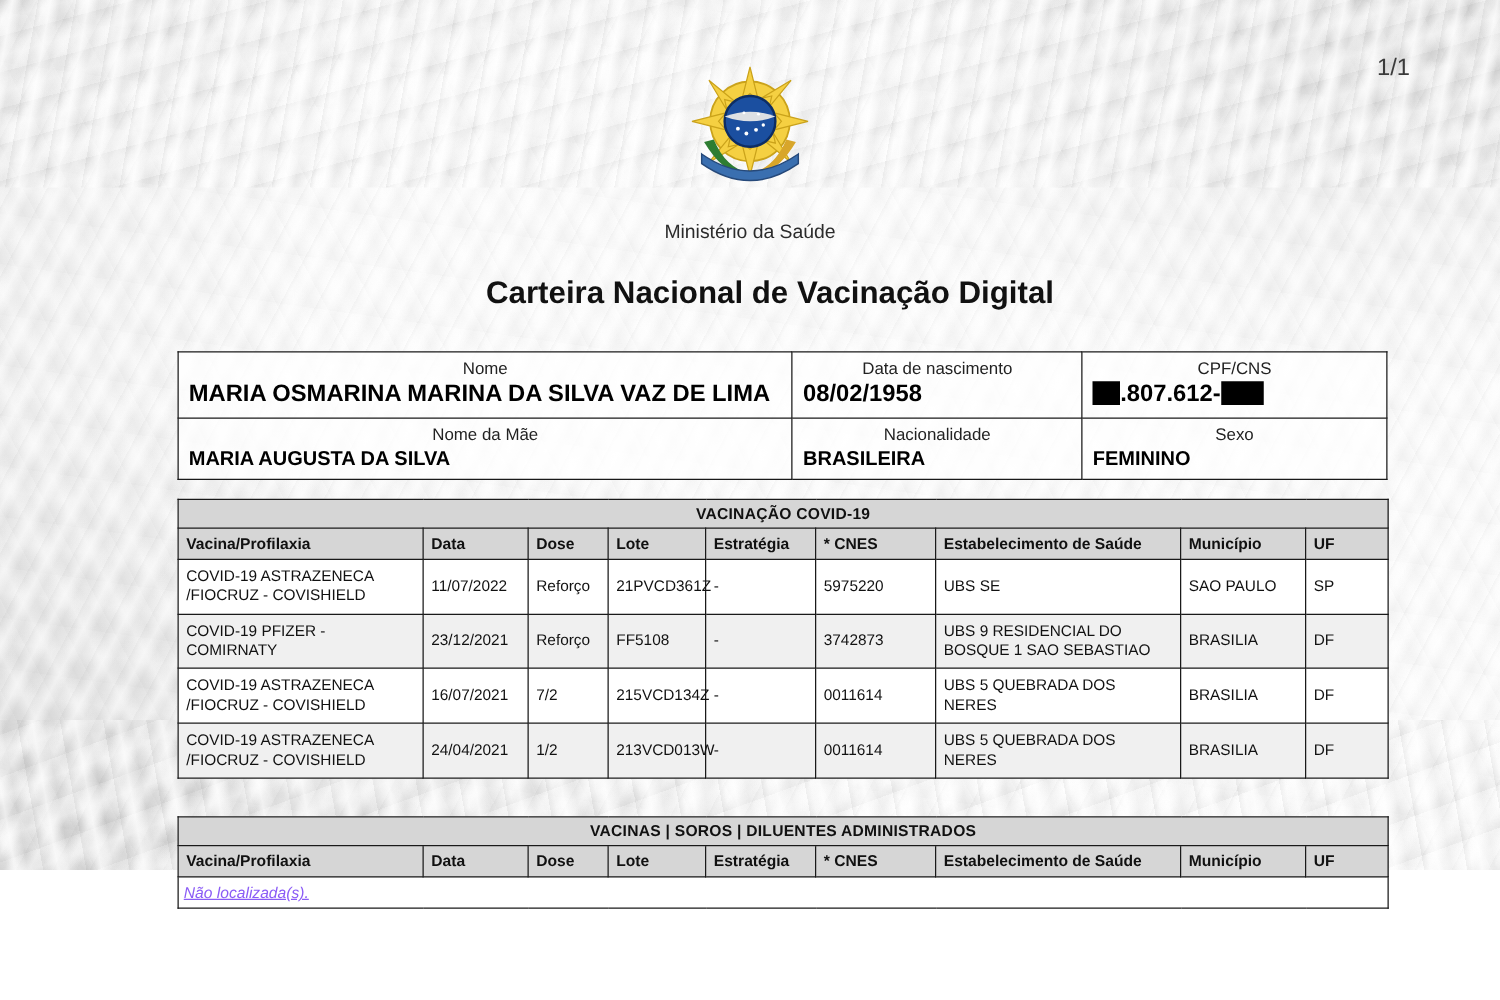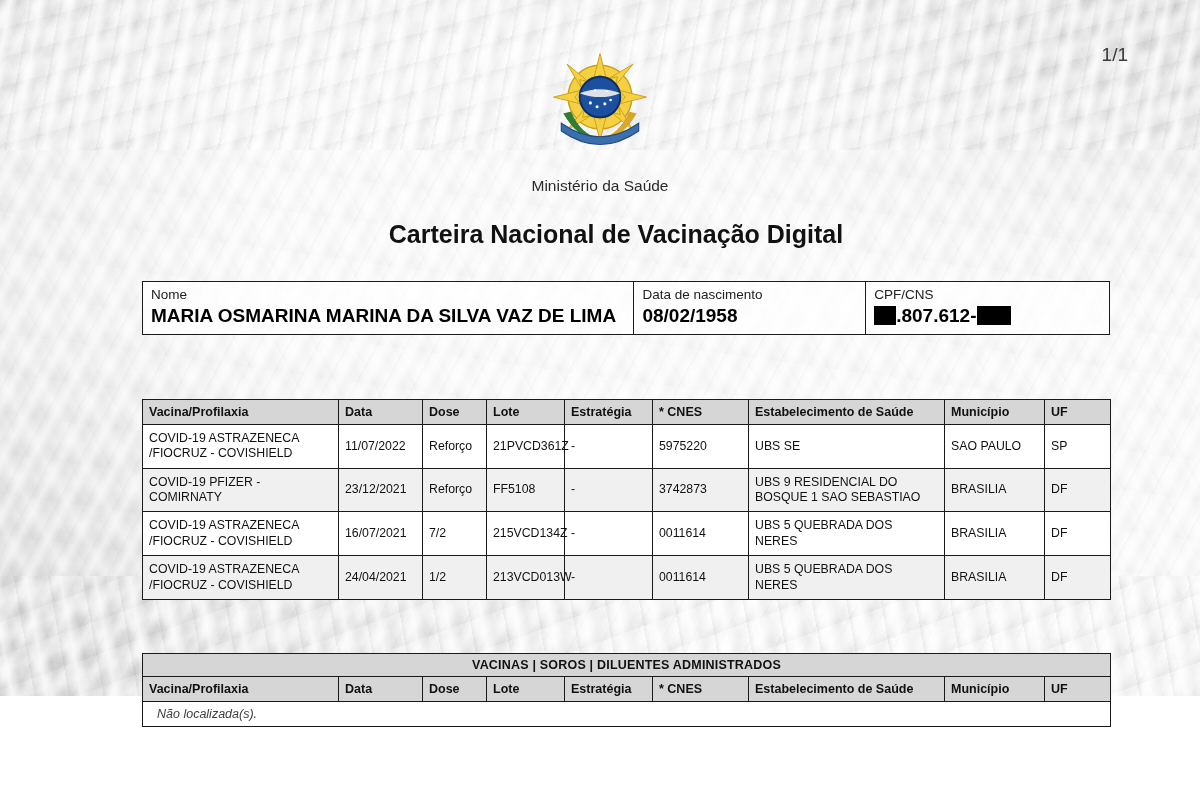--- a/index.html
+++ b/index.html
@@ -71,21 +71,21 @@
   .id-table {
     position: absolute; left: 142px; top: 281px; width: 968px;
     border: 1.6px solid #1a1a1a; border-collapse: collapse;
     background: rgba(255,255,255,0.72);
   }
   .id-table td {
     border: 1.4px solid #1a1a1a;
     padding: 5px 8px 6px 8px;
     vertical-align: top;
   }
-  .fld-label { font-size: 13.5px; color: #222; line-height: 1.25; }
+  .fld-label { font-size: 13.5px; color: #222; line-height: 1.25; text-align: center; }
   .fld-value { font-size: 19px; font-weight: bold; color: #000; line-height: 1.2; margin-top: 1px; }
   .fld-value.small { font-size: 16px; }
   .redact {
     display: inline-block; background: #000; color: #000;
     height: 19px; vertical-align: -3px;
   }
   .redact.a { width: 22px; }
   .redact.b { width: 34px; }
 
   
@@ -119,22 +119,22 @@
     font-size: 12.3px;
     padding: 6px 6px;
     border: 1.2px solid #1a1a1a;
     color: #111;
     vertical-align: middle;
     line-height: 1.25;
   }
   .sec-table tr.alt td.cell { background: #f0f0f0; }
   .sec-table tr.plain td.cell { background: #ffffff; }
   .empty-note {
-    font-size: 12.5px; font-style: italic; color: #404040;
-    padding: 5px 14px; border: 1.2px solid #1a1a1a; background:#fff;
+    font-size: 12.5px; font-style: italic; color: #8b5cf6;
+    padding: 5px 4px; border: 1.2px solid #1a1a1a; background:#fff;text-decoration:underline;
   }
   #covid-table { top: 399px; }
   #other-table { top: 653px; border-radius: 29px; }
 </style>
 </head>
 <body>
 
 <div id="page">
   <div class="texture"></div>
   <div class="texture-top"></div>
@@ -190,38 +190,55 @@
           <div class="fld-label">Nome</div>
           <div class="fld-value">MARIA OSMARINA MARINA DA SILVA VAZ DE LIMA</div>
         </td>
         <td style="width:232px;">
           <div class="fld-label">Data de nascimento</div>
           <div class="fld-value">08/02/1958</div>
         </td>
         <td style="width:244px;">
           <div class="fld-label">CPF/CNS</div>
           <div class="fld-value"><span class="redact a"></span><span>.807.612-</span><span class="redact b"></span></div>
+        </td>
+      </tr>
+      <tr>
+        <td>
+          <div class="fld-label">Nome da Mãe</div>
+          <div class="fld-value small">MARIA AUGUSTA DA SILVA</div>
+        </td>
+        <td>
+          <div class="fld-label">Nacionalidade</div>
+          <div class="fld-value small">BRASILEIRA</div>
+        </td>
+        <td>
+          <div class="fld-label">Sexo</div>
+          <div class="fld-value small">FEMININO</div>
         </td>
       </tr>
     </tbody>
       </table>
 
     <table class="sec-table" id="covid-table">
       <colgroup>
         <col style="width:196px">
           <col style="width:84px">
           <col style="width:64px">
           <col style="width:78px">
         <col style="width:88px">
           <col style="width:96px">
           <col style="width:196px">
           <col style="width:100px">
           <col style="width:66px">
       </colgroup>
       <tbody id="covid-body">
+        <tr class="caption-row">
+          <td colspan="9">VACINAÇÃO COVID-19</td>
+        </tr>
         <tr>
           <th>Vacina/Profilaxia</th>
           <th>Data</th>
           <th>Dose</th>
           <th>Lote</th>
           <th>Estratégia</th>
           <th>* CNES</th>
           <th>Estabelecimento de Saúde</th>
           <th>Município</th>
           <th>UF</th>

